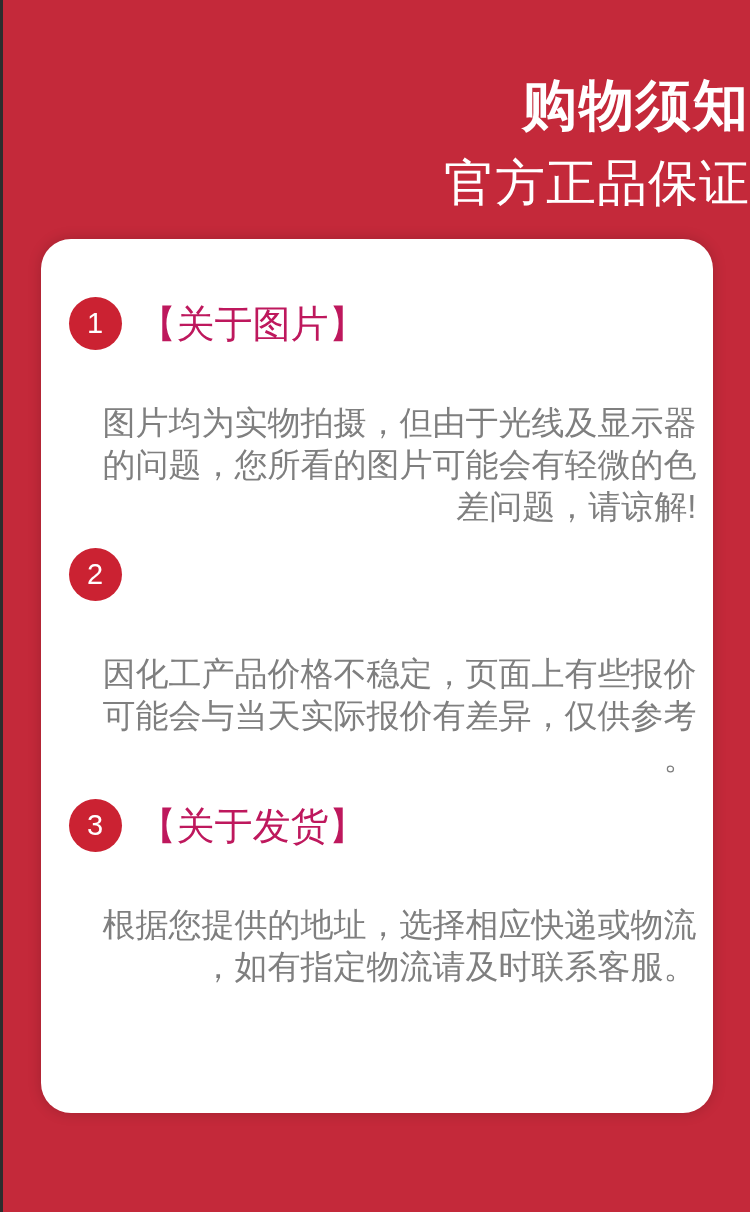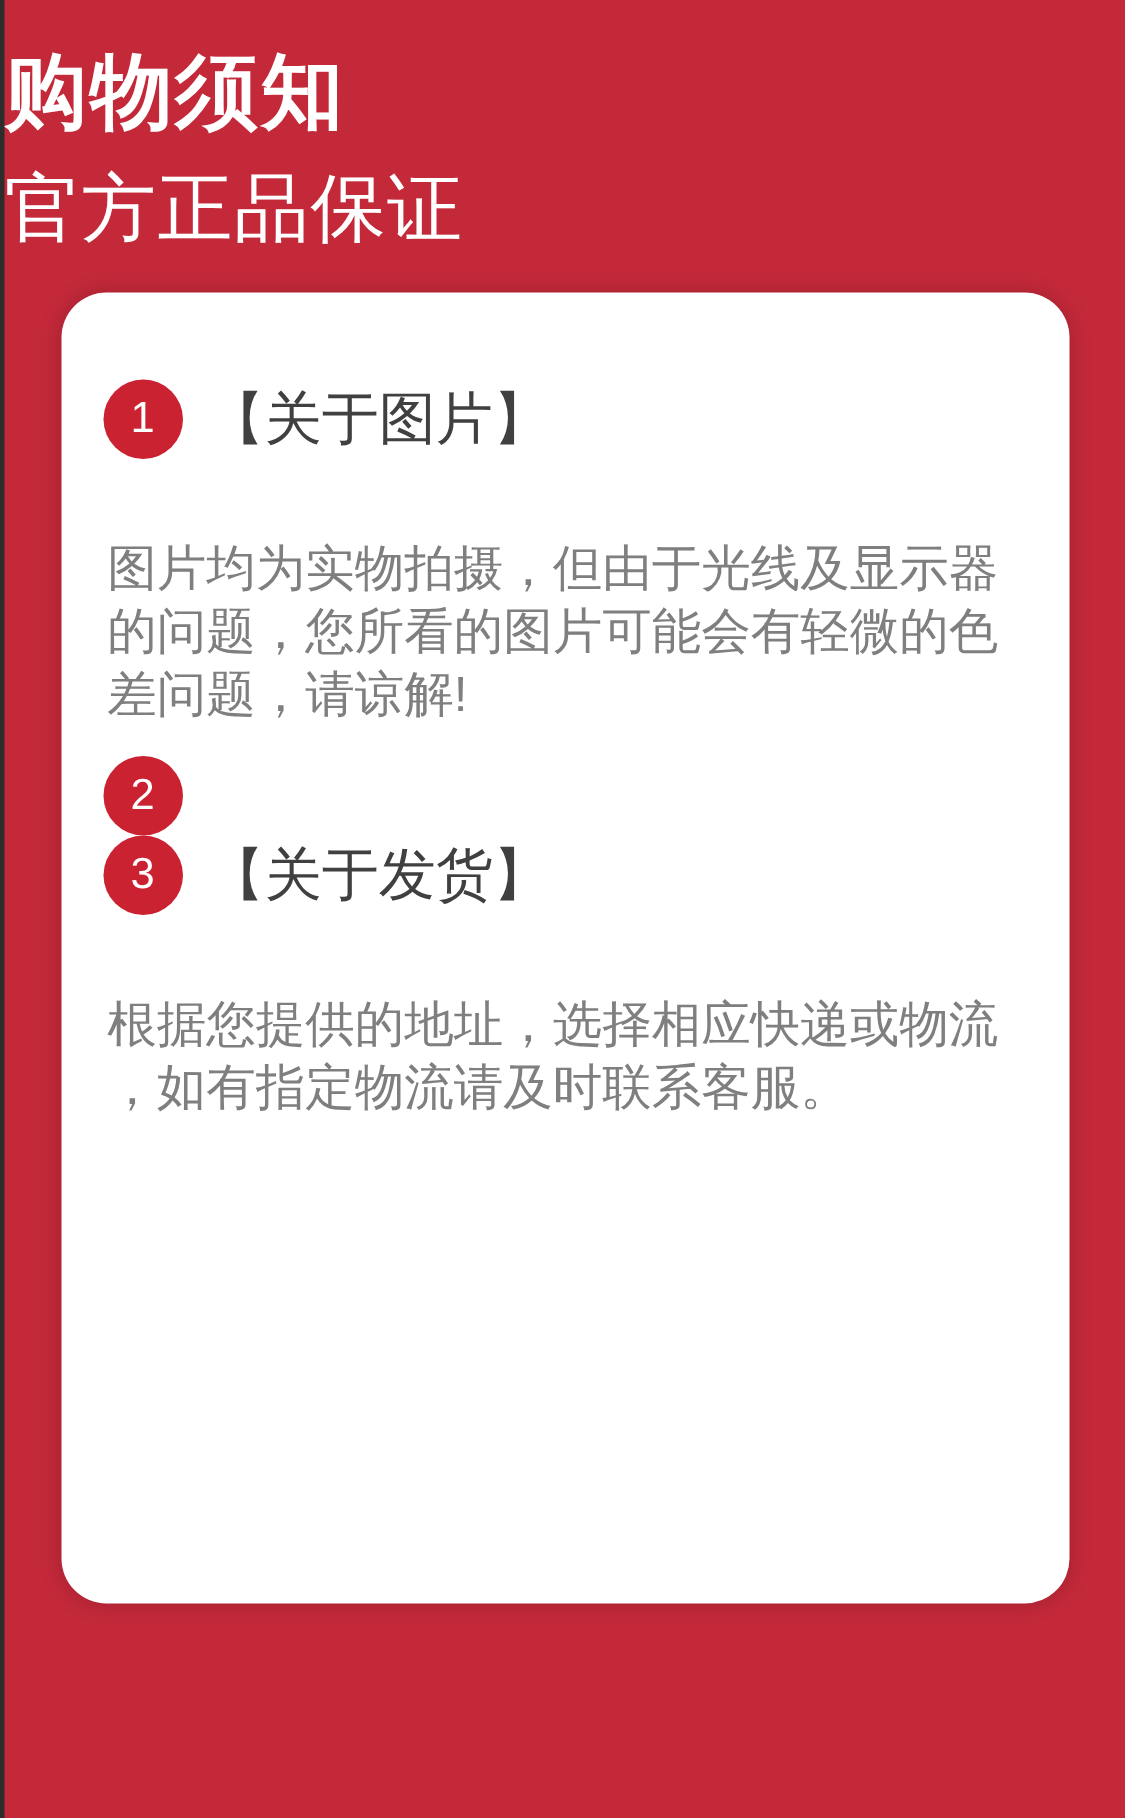--- a/index.html
+++ b/index.html
@@ -12,22 +12,23 @@
     background: #c4293a;
     border-left: 3px solid #2d2d2d;
     box-sizing: border-box;
     overflow: hidden;
     font-family: "Liberation Sans", "DejaVu Sans", sans-serif;
     -webkit-font-smoothing: antialiased;
   }
 
   
   .header {
-    text-align: left;
+    text-align: right;
     color: #ffffff;
+    margin-top: 44px;
   }
   .page-title {
     margin: 0;
     padding-top: 32px;
     font-size: 55px;
     line-height: 58px;
     font-weight: bold;
     letter-spacing: 2px;
   }
   .page-subtitle {
@@ -65,37 +66,38 @@
     height: 53px;
     border-radius: 50%;
     background: #cb2232;
     color: #ffffff;
     font-size: 29px;
     line-height: 53px;
     text-align: center;
     font-weight: 400;
   }
   .section-title {
-    color: #404040;
+    color: #be185d;
     font-size: 38px;
     line-height: 44px;
     font-weight: 400;
     white-space: nowrap;
   }
   .section-body {
     margin: 0;
     margin-top: 52px;
     margin-bottom: 20px;
     padding-left: 3px;
     width: 625px;
     color: #7f7f7f;
     font-size: 33px;
     line-height: 42px;
     white-space: pre-line;
     word-break: break-all;
+    text-align: right;
   }
 </style>
 </head>
 <body>
 
 <div class="header">
   <h1 class="page-title">购物须知</h1>
   <div class="page-subtitle">官方正品保证</div>
 </div>
 
@@ -108,20 +110,23 @@
     </div>
     <p class="section-body">图片均为实物拍摄，但由于光线及显示器
 的问题，您所看的图片可能会有轻微的色
 差问题，请谅解!</p>
   </div>
 
   <div class="section">
     <div class="section-heading">
       <div class="num-badge">2</div>
     </div>
+    <p class="section-body">因化工产品价格不稳定，页面上有些报价
+可能会与当天实际报价有差异，仅供参考
+。</p>
   </div>
 
   <div class="section">
     <div class="section-heading">
       <div class="num-badge">3</div>
       <div class="section-title">【关于发货】</div>
     </div>
     <p class="section-body">根据您提供的地址，选择相应快递或物流
 ，如有指定物流请及时联系客服。</p>
   </div>

